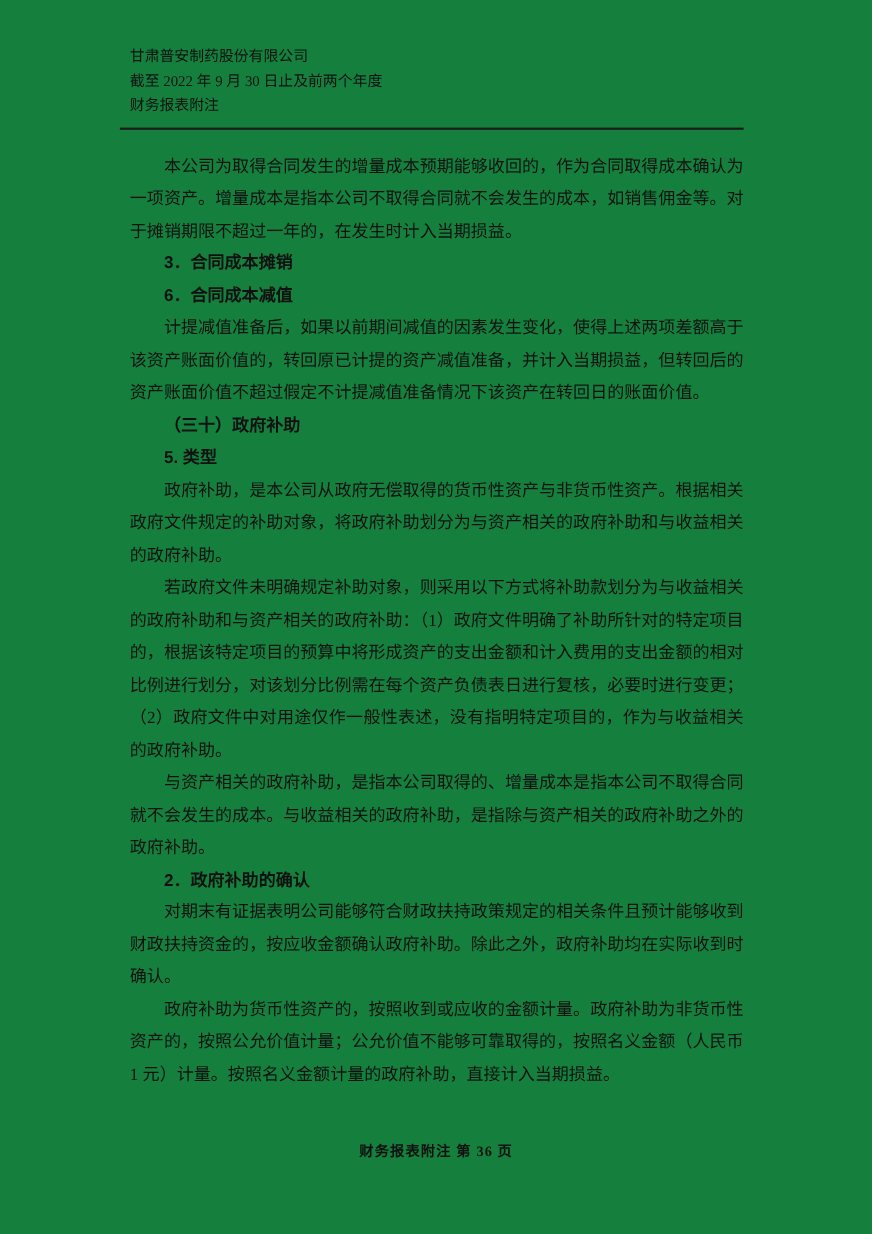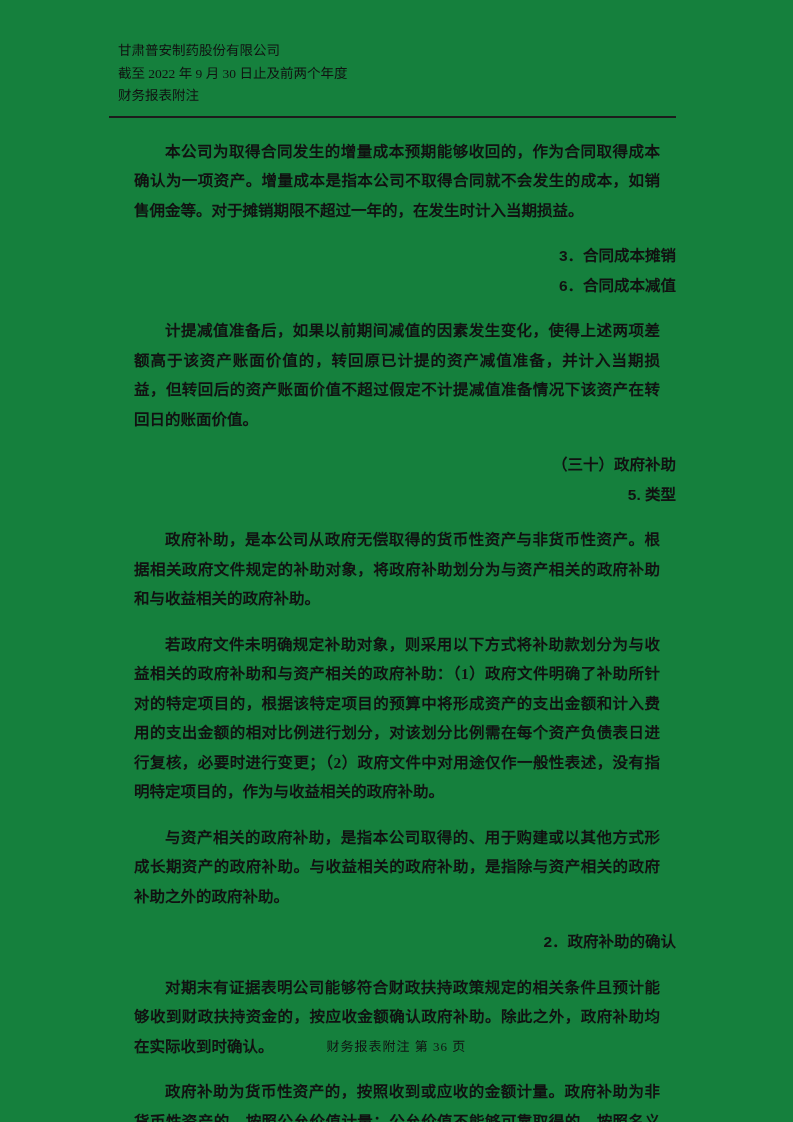--- a/index.html
+++ b/index.html
@@ -37,42 +37,42 @@
     width: 567px;
     height: 0;
   }
   .body-text {
     margin-top: 19px;
     font-size: 15.5px;
     line-height: 29.5px;
     text-align: justify;
   }
   .para {
-    margin: 16px;
+    margin: 0;
     text-indent: 2em;
-    font-weight: bold;
   }
   .sec-heading {
     margin: 0;
     font-family: "Liberation Sans", "DejaVu Sans", sans-serif;
     font-weight: bold;
     font-size: 15.5px;
     line-height: 29.5px;
     text-indent: 2em;
-    text-align: right;
+    text-align: left;
   }
   .doc-footer {
     position: absolute;
     left: 0;
     top: 1036px;
     width: 793px;
     text-align: center;
     font-size: 13px;
     letter-spacing: 1px;
     color: #111111;
+    font-weight: bold;
   }
 </style>
 </head>
 <body>
 
 <div class="page">
   <div class="content">
 
     <div class="doc-header">
       <div class="hline">甘肃普安制药股份有限公司</div>
@@ -84,21 +84,21 @@
 
     <div class="body-text">
       <p class="para">本公司为取得合同发生的增量成本预期能够收回的，作为合同取得成本确认为一项资产。增量成本是指本公司不取得合同就不会发生的成本，如销售佣金等。对于摊销期限不超过一年的，在发生时计入当期损益。</p>
       <p class="sec-heading">3．合同成本摊销</p>
       <p class="sec-heading">6．合同成本减值</p>
       <p class="para">计提减值准备后，如果以前期间减值的因素发生变化，使得上述两项差额高于该资产账面价值的，转回原已计提的资产减值准备，并计入当期损益，但转回后的资产账面价值不超过假定不计提减值准备情况下该资产在转回日的账面价值。</p>
       <p class="sec-heading">（三十）政府补助</p>
       <p class="sec-heading">5. 类型</p>
       <p class="para">政府补助，是本公司从政府无偿取得的货币性资产与非货币性资产。根据相关政府文件规定的补助对象，将政府补助划分为与资产相关的政府补助和与收益相关的政府补助。</p>
       <p class="para">若政府文件未明确规定补助对象，则采用以下方式将补助款划分为与收益相关的政府补助和与资产相关的政府补助：（1）政府文件明确了补助所针对的特定项目的，根据该特定项目的预算中将形成资产的支出金额和计入费用的支出金额的相对比例进行划分，对该划分比例需在每个资产负债表日进行复核，必要时进行变更；（2）政府文件中对用途仅作一般性表述，没有指明特定项目的，作为与收益相关的政府补助。</p>
-      <p class="para">与资产相关的政府补助，是指本公司取得的、用于购建或以其他方式形成长期资产的政府补助。与收益相关的政府补助，是指除与资产相关的政府补助之外的政府补助。</p>
+      <p class="para">与资产相关的政府补助，是指本公司取得的、增量成本是指本公司不取得合同就不会发生的成本。与收益相关的政府补助，是指除与资产相关的政府补助之外的政府补助。</p>
       <p class="sec-heading">2．政府补助的确认</p>
       <p class="para">对期末有证据表明公司能够符合财政扶持政策规定的相关条件且预计能够收到财政扶持资金的，按应收金额确认政府补助。除此之外，政府补助均在实际收到时确认。</p>
       <p class="para">政府补助为货币性资产的，按照收到或应收的金额计量。政府补助为非货币性资产的，按照公允价值计量；公允价值不能够可靠取得的，按照名义金额（人民币 1 元）计量。按照名义金额计量的政府补助，直接计入当期损益。</p>
     </div>
 
   </div>
 
   <div class="doc-footer">财务报表附注 第 36 页</div>
 </div>
 

